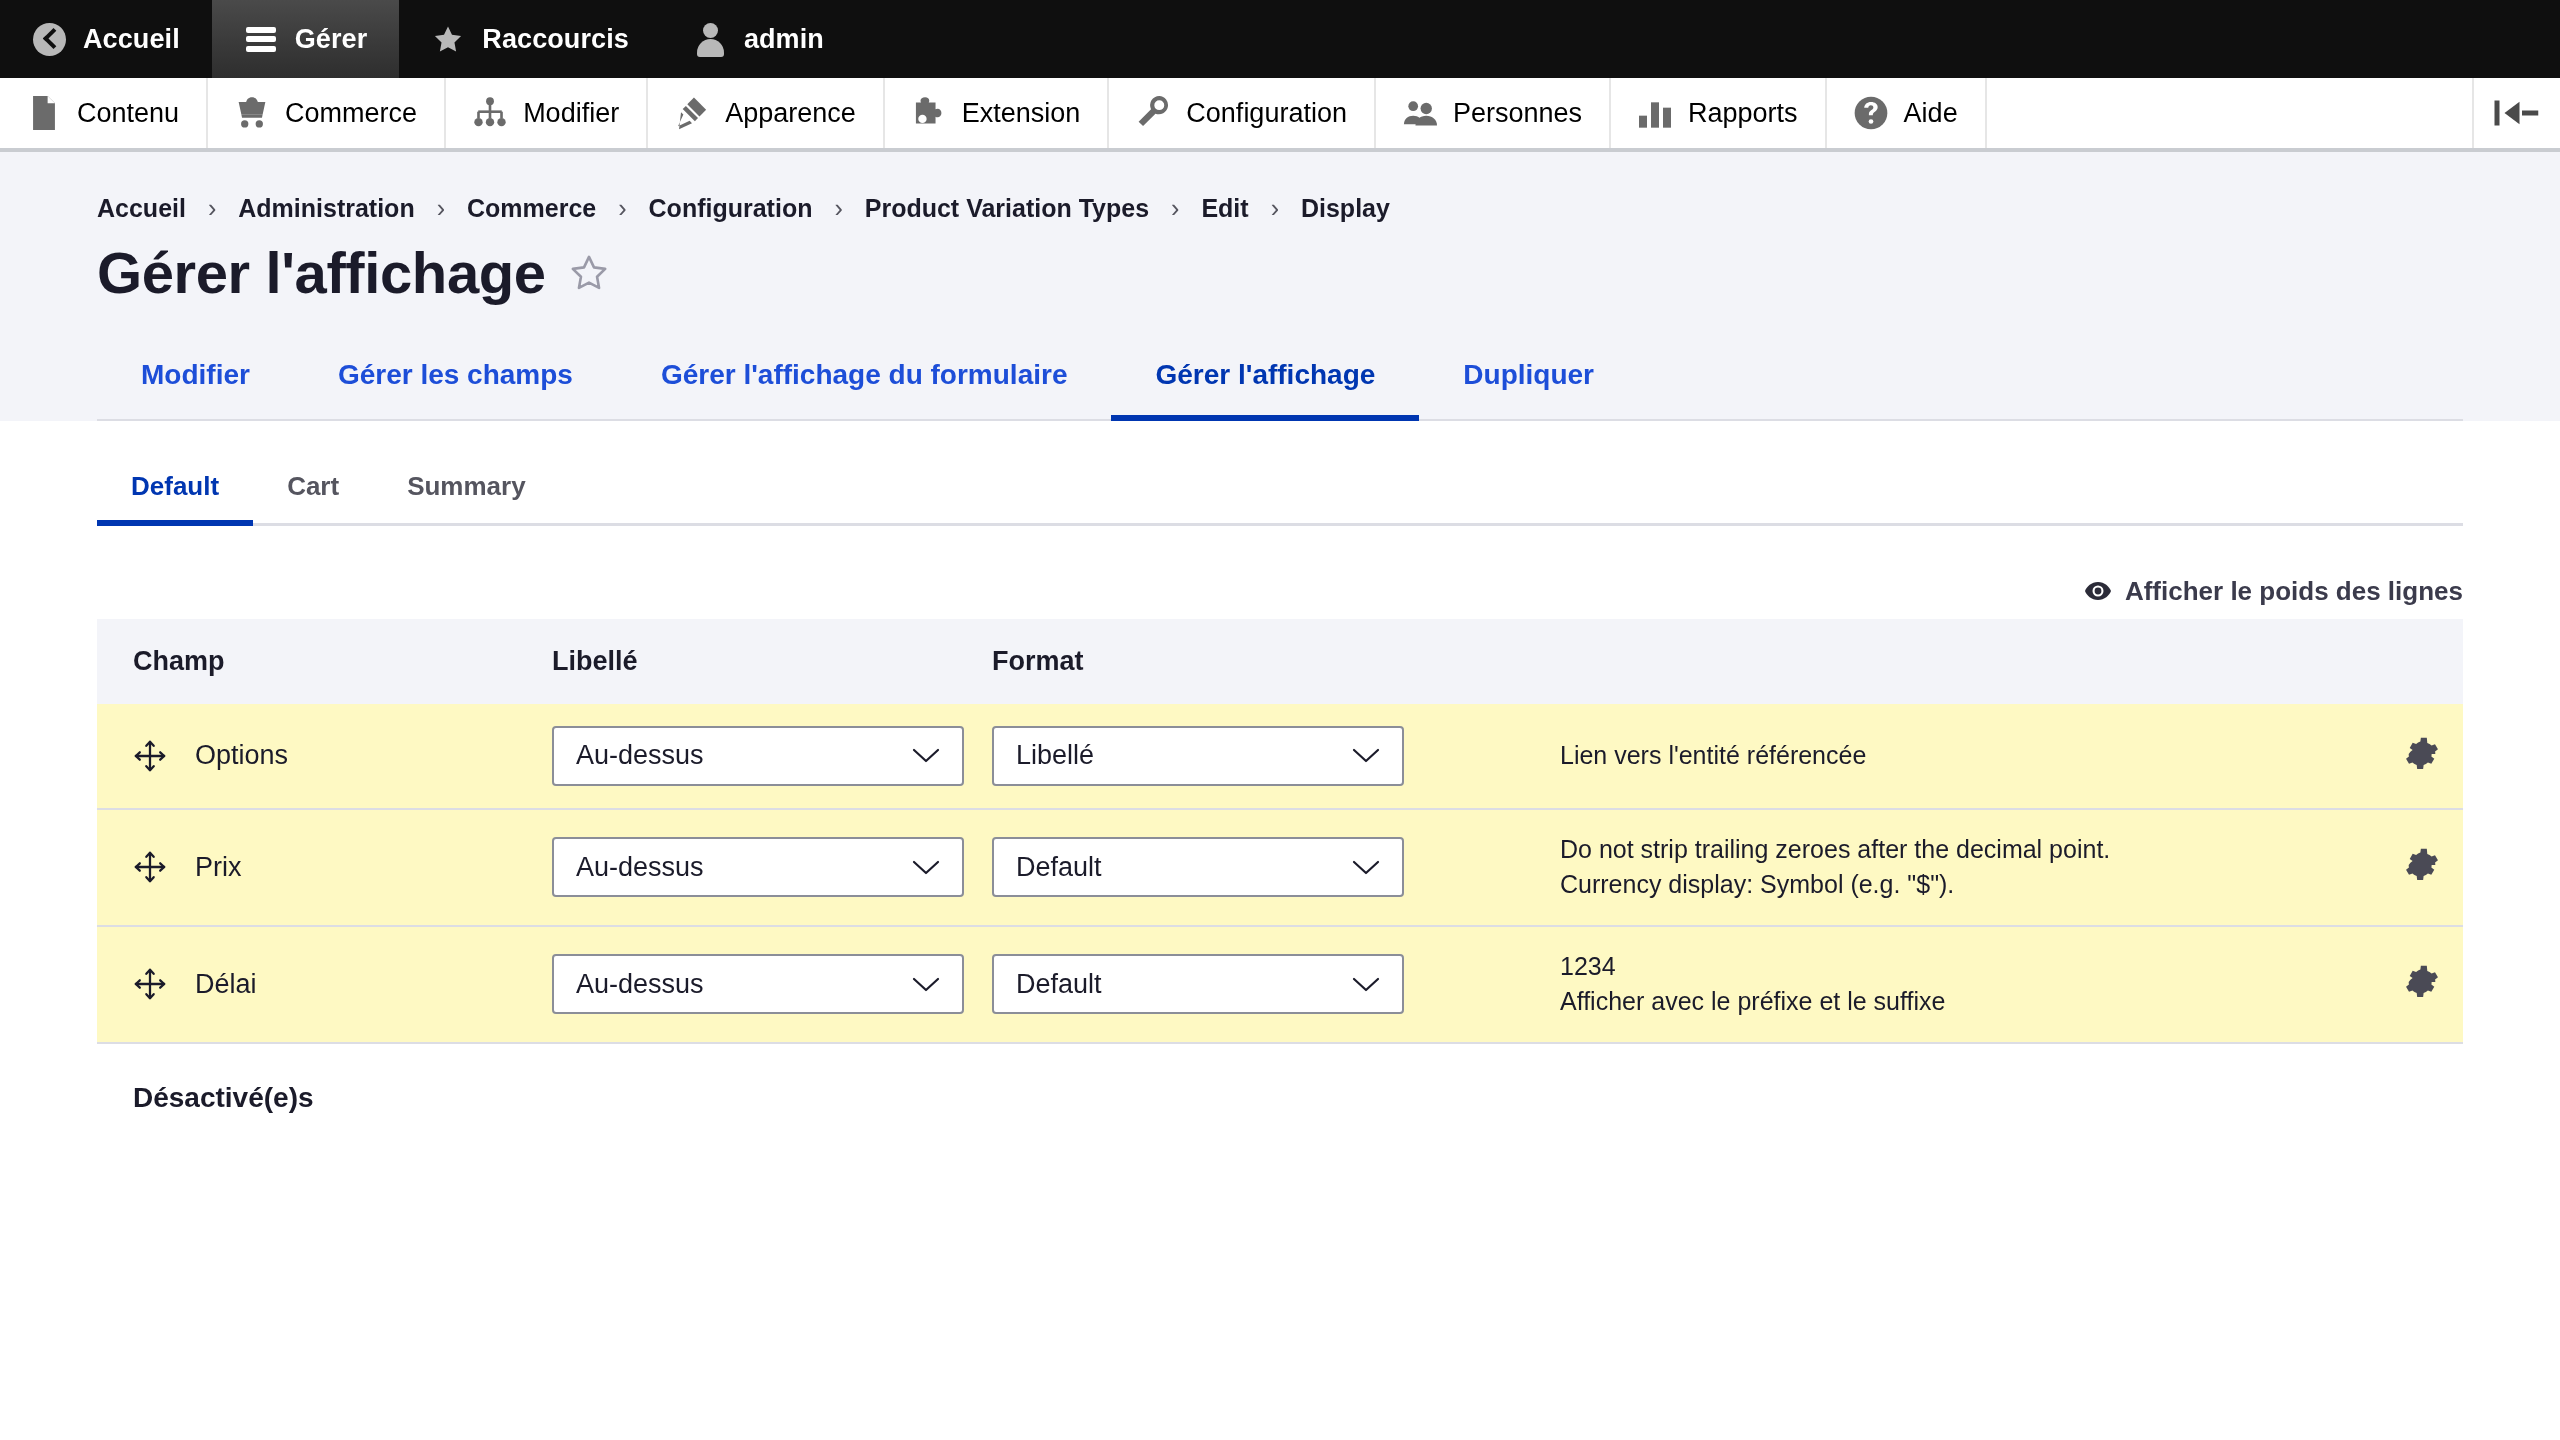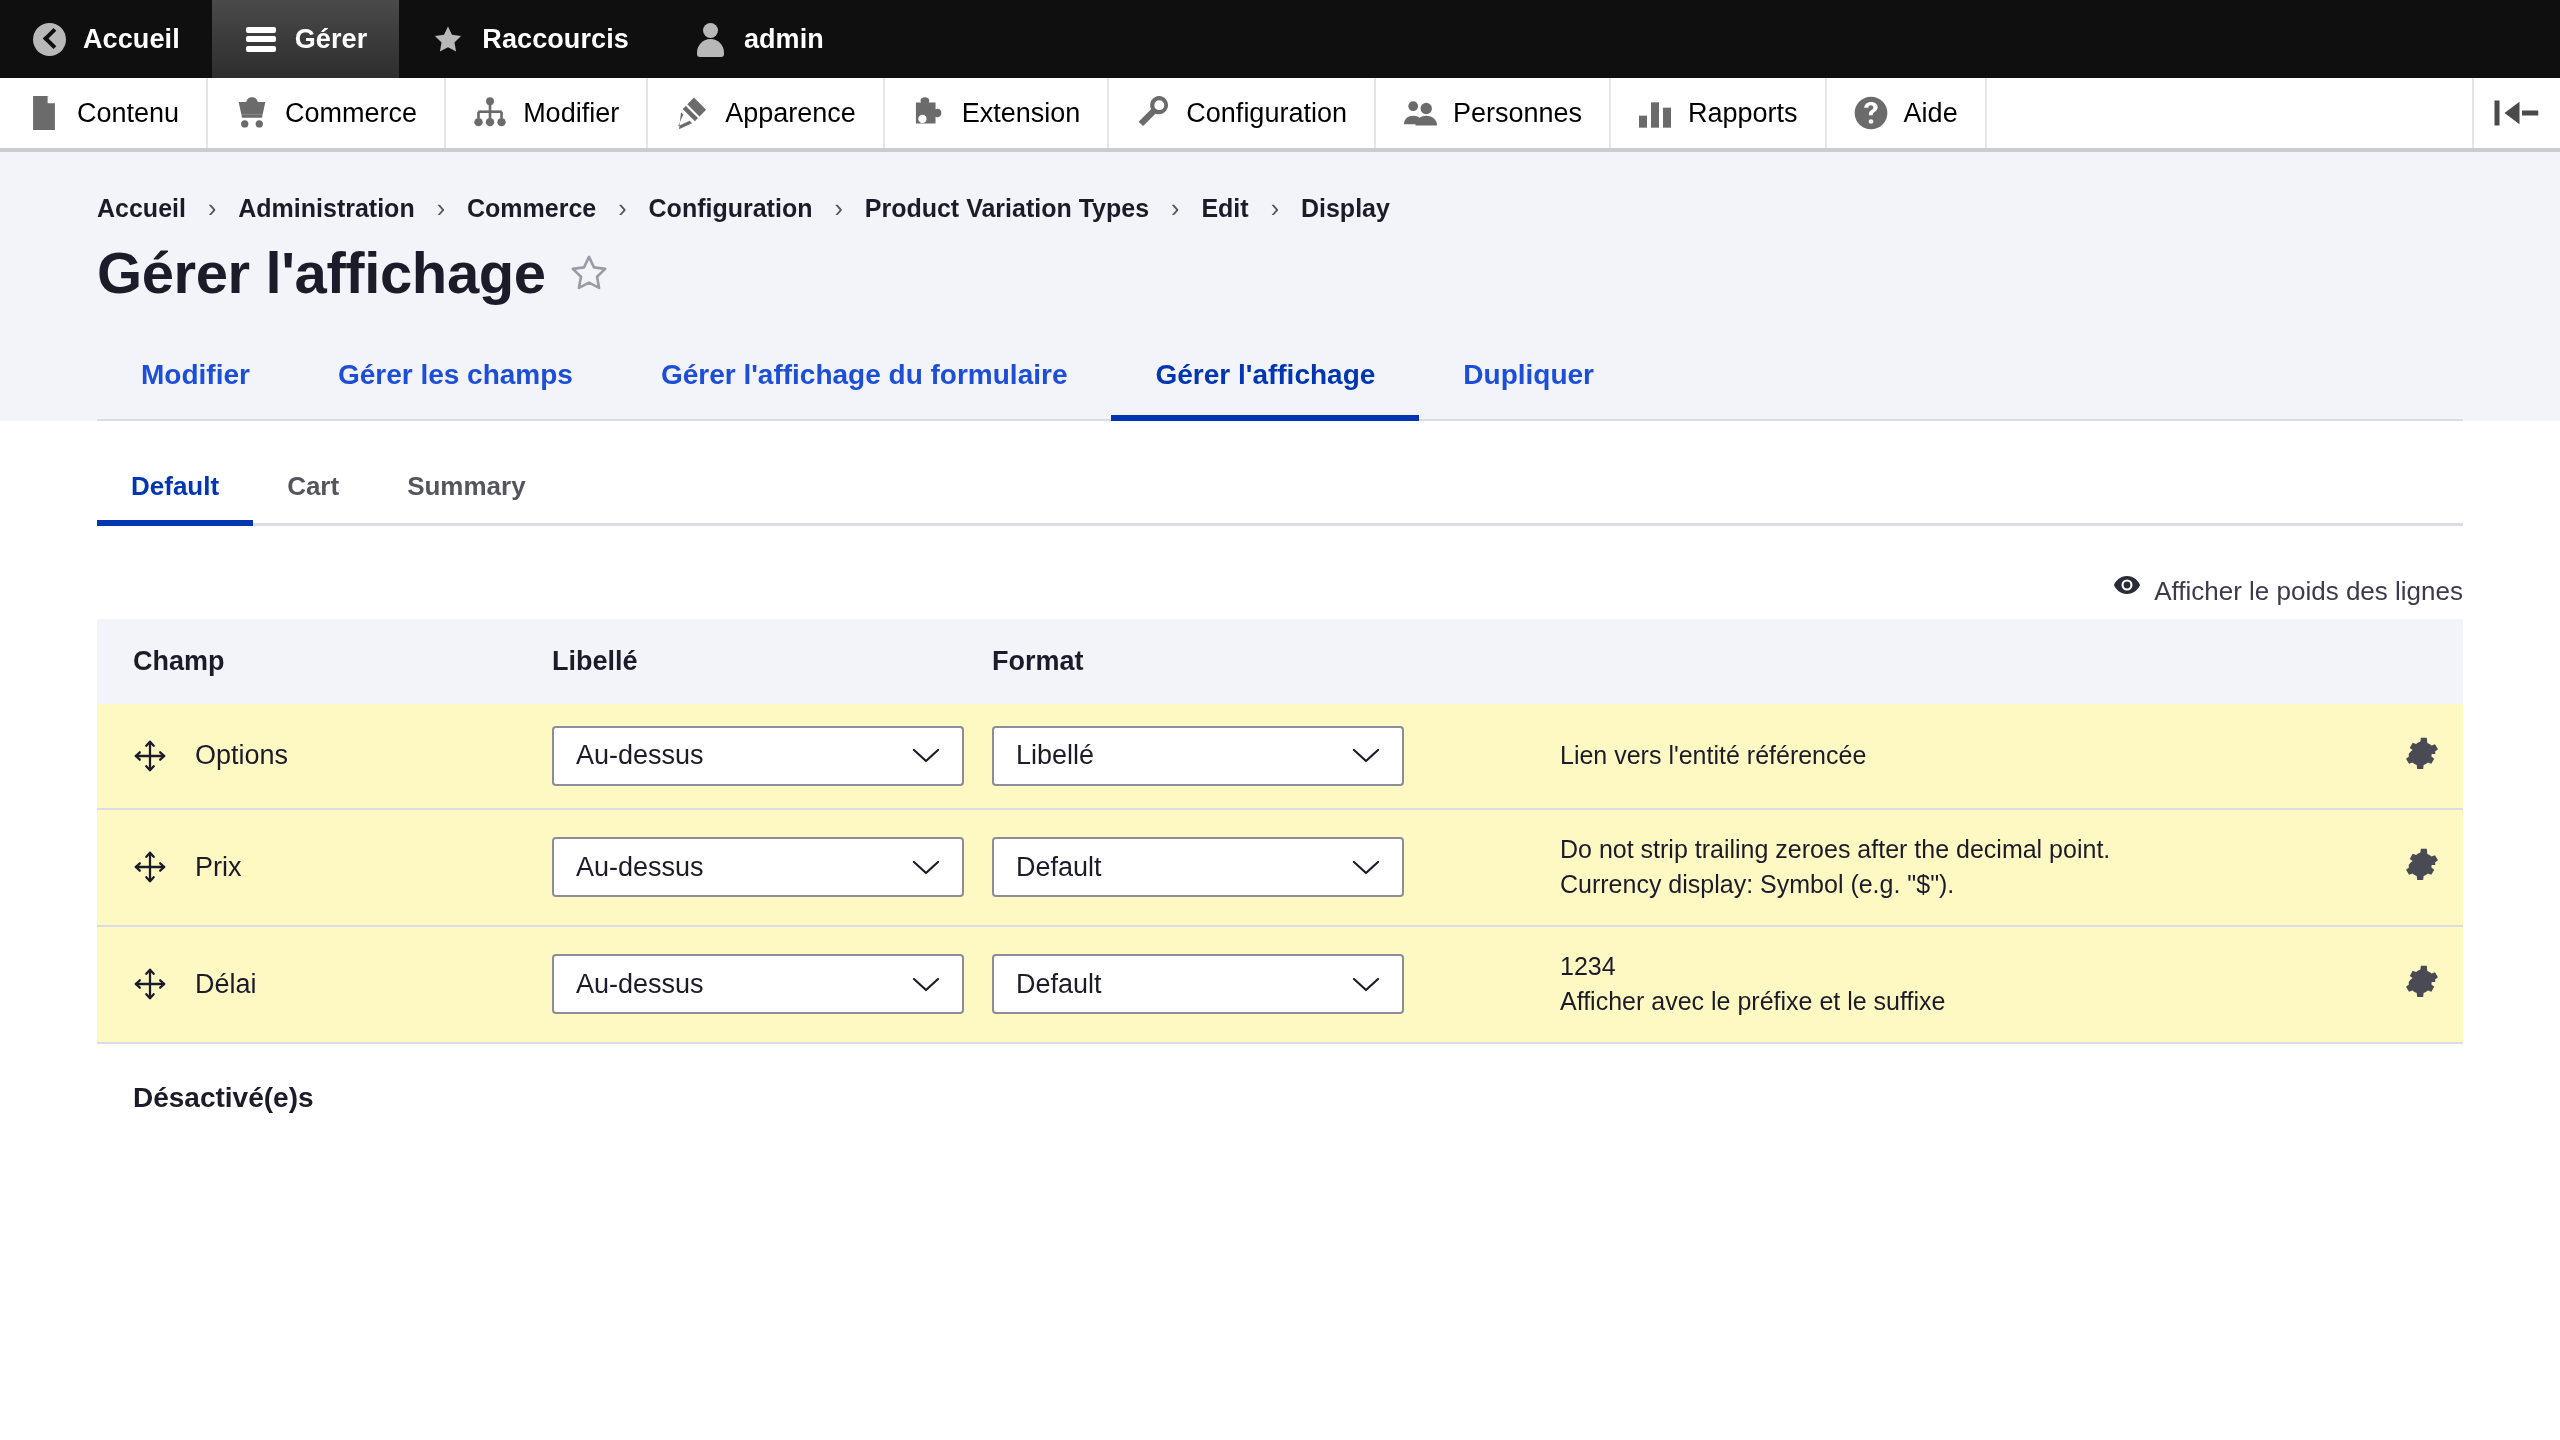--- a/index.html
+++ b/index.html
@@ -197,24 +197,24 @@
   }
   .stab.active { color: #0036b1; border-bottom-color: #0036b1; }
 
   .toggle-row {
     display: flex;
     justify-content: flex-end;
     padding: 50px 97px 12px 97px;
   }
   .toggle-link {
     display: flex;
-    align-items: flex-start;
+    align-items: center;
     gap: 14px;
     font-size: 26px;
-    font-weight: 400;
+    font-weight: 700;
     color: #3b3b4c;
     cursor: pointer;
     user-select: none;
   }
   .eye-ic { width: 26px; height: 18px; color: #2b2b38; }
 
   
   .tbl { margin: 0 97px; border-collapse: collapse; width: calc(100% - 194px); }
   .tbl thead th {
     background: #f3f4f9;

